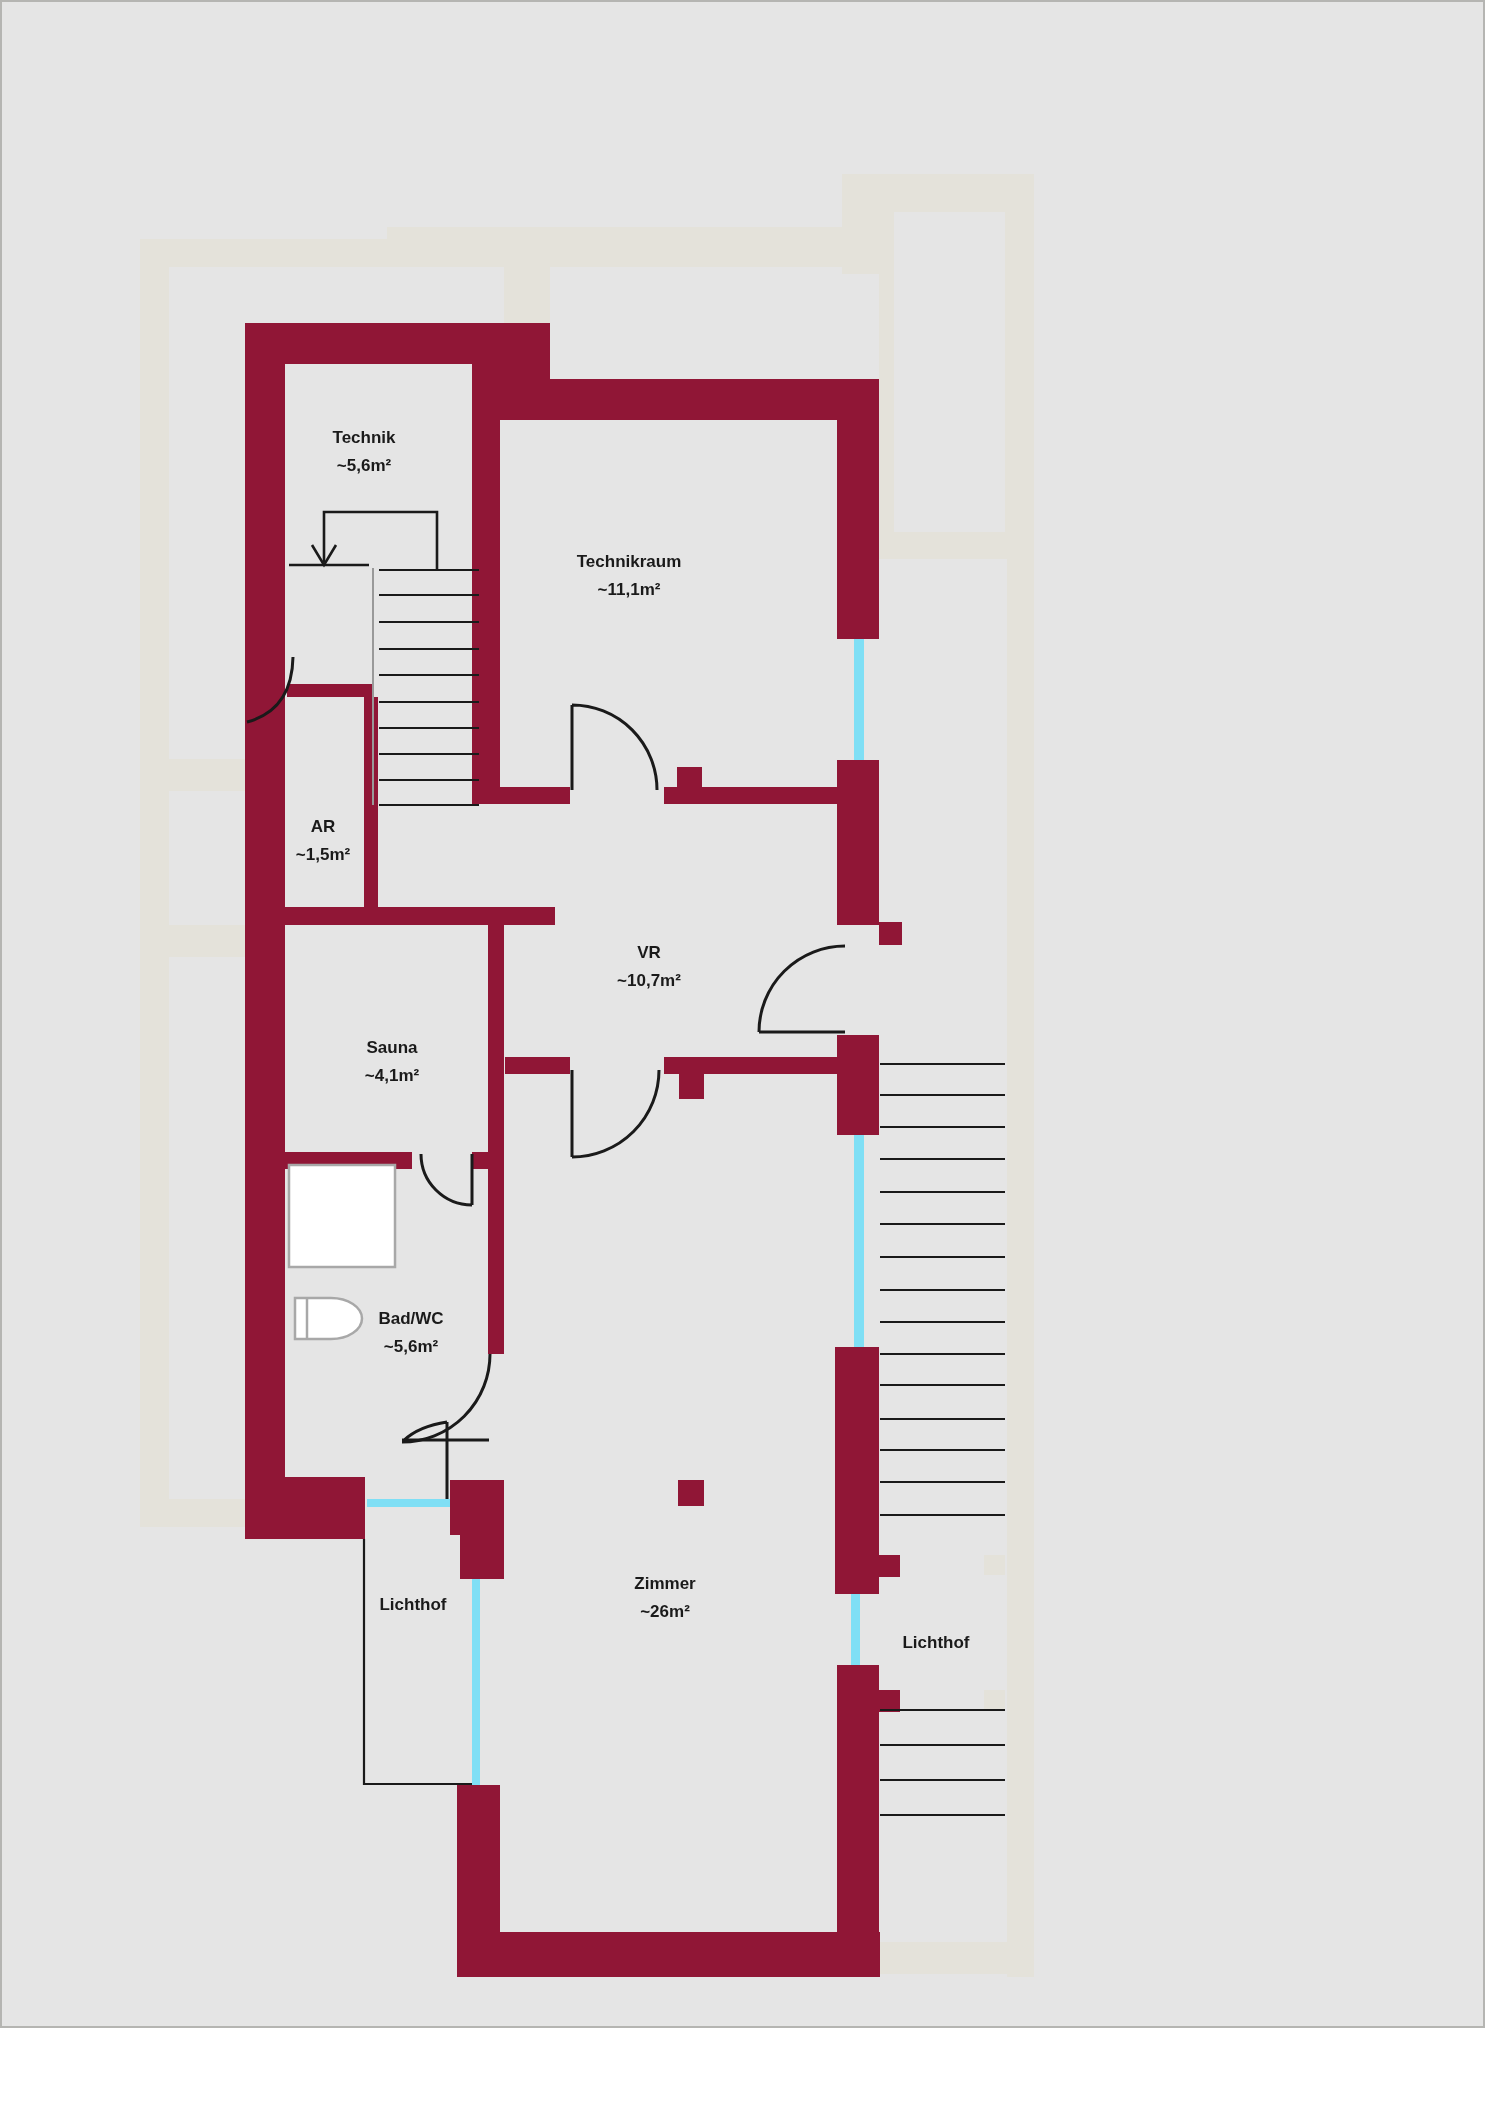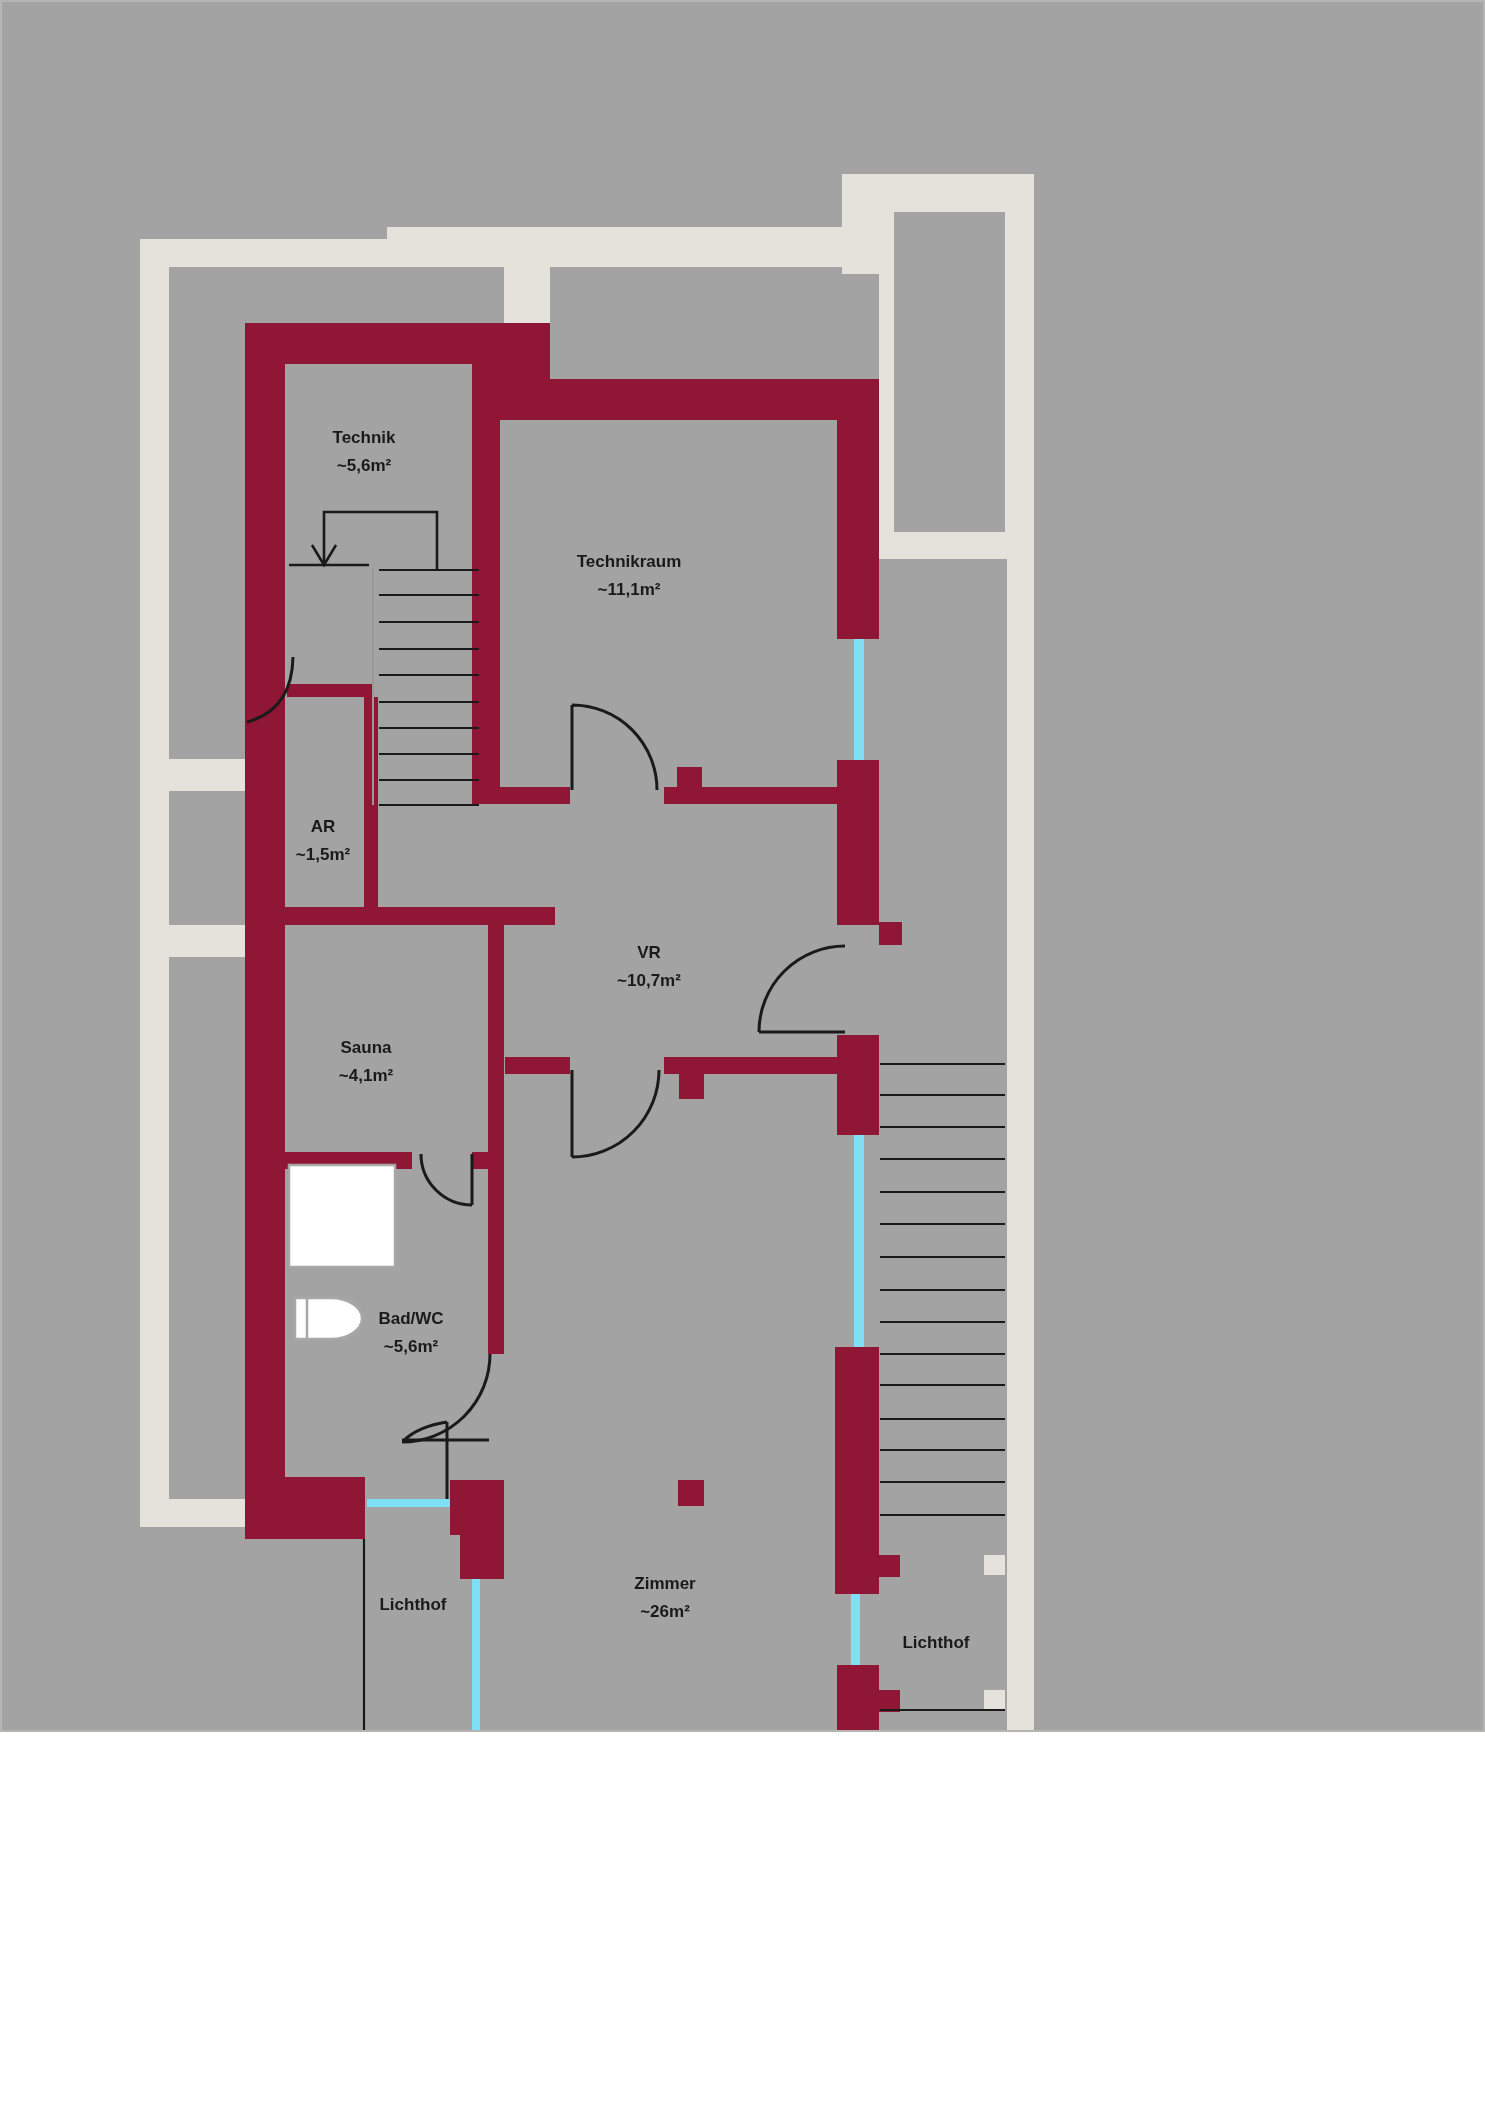--- a/index.html
+++ b/index.html
@@ -1,19 +1,19 @@
 <!DOCTYPE html>
 <html><head>
 <meta charset="utf-8">
 <style>
   html,body{margin:0;padding:0;background:#ffffff;}
   .plan{
     position:relative;
-    width:1485px;height:1732px;
-    background:#a3a3a3;
+    width:1485px;height:2028px;
+    background:#e5e5e5;
     border:2px solid #b5b5b2;
     box-sizing:border-box;
     font-family:"Liberation Sans", sans-serif;
     overflow:hidden;
   }
   .e{position:absolute;background:var(--existing,#e4e2da);}
   .w{position:absolute;background:var(--wall,#901636);}
   .g{position:absolute;background:var(--window,#7fdff5);}
   svg.lines{position:absolute;left:0;top:0;}
   .room-label{
@@ -132,21 +132,21 @@
     <div>~11,1m²</div>
   </div>
   <div class="room-label" style="left:321px;top:811px">
     <div>AR</div>
     <div>~1,5m²</div>
   </div>
   <div class="room-label" style="left:647px;top:937px">
     <div>VR</div>
     <div>~10,7m²</div>
   </div>
-  <div class="room-label" style="left:364px;top:1032px">
+  <div class="room-label" style="left:390px;top:1032px">
     <div>Sauna</div>
     <div>~4,1m²</div>
   </div>
   <div class="room-label" style="left:409px;top:1303px">
     <div>Bad/WC</div>
     <div>~5,6m²</div>
   </div>
   <div class="room-label" style="left:663px;top:1568px">
     <div>Zimmer</div>
     <div>~26m²</div>

